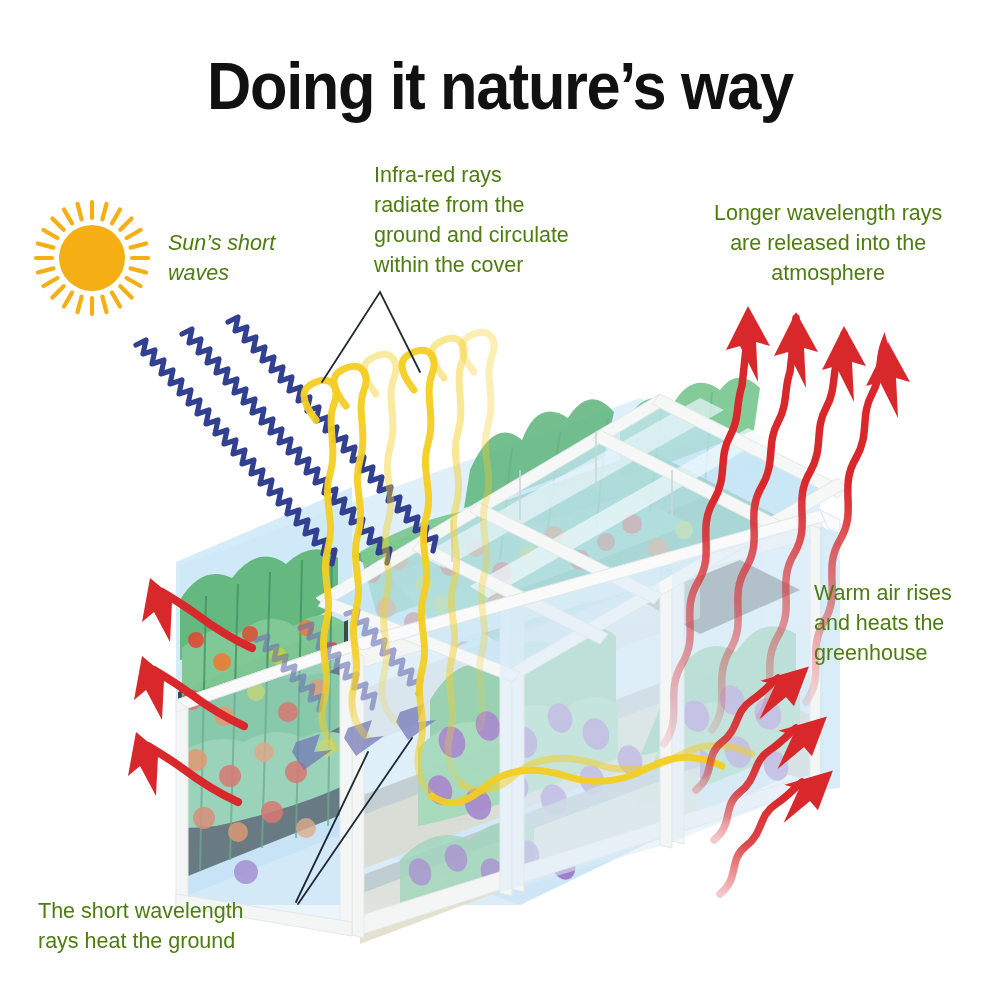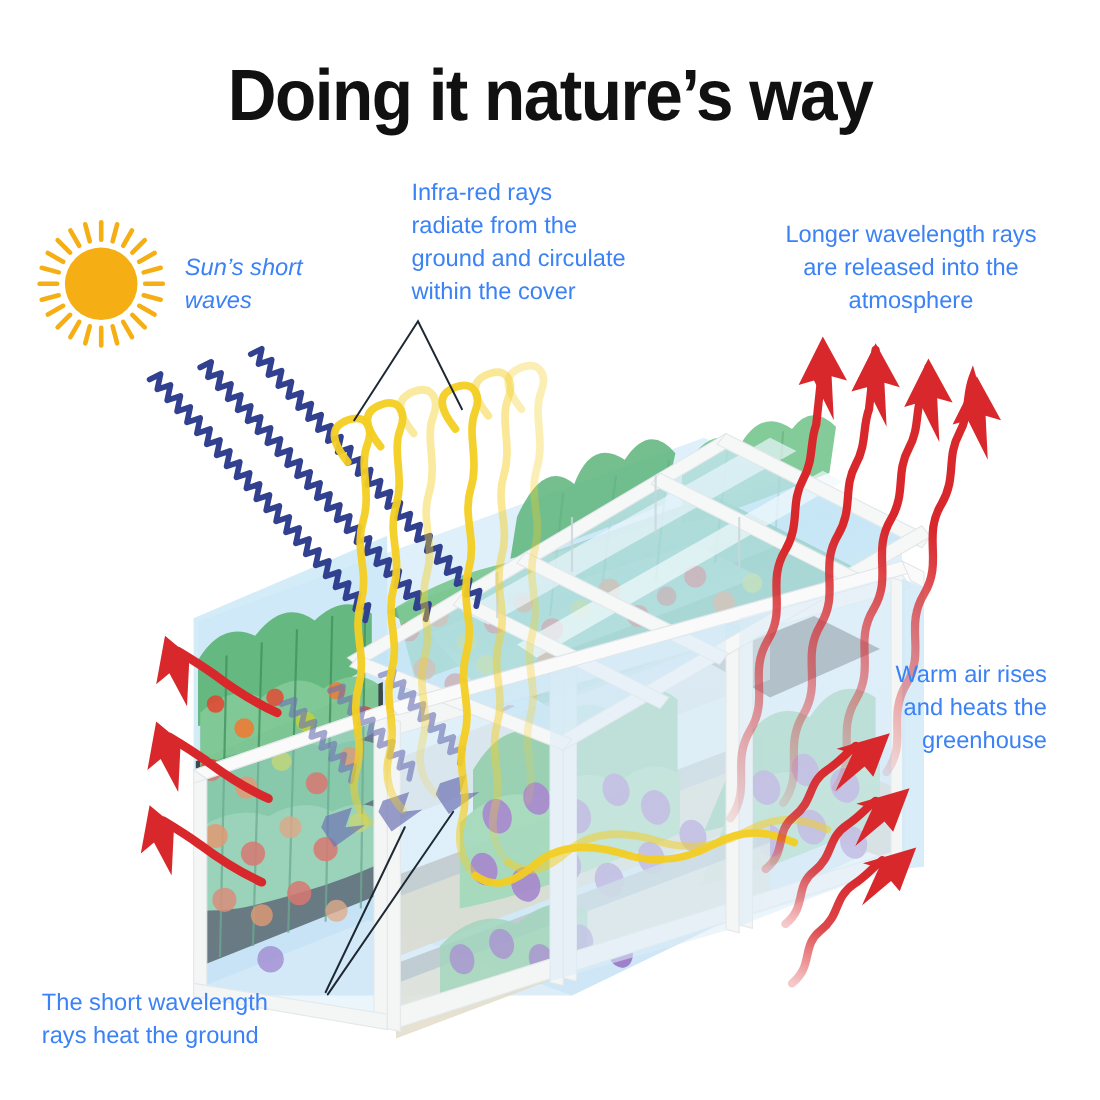--- a/index.html
+++ b/index.html
@@ -36,27 +36,27 @@
     transform: scaleX(0.93);
     transform-origin: 50% 50%;
     white-space: nowrap;
   }
   .label {
     position: absolute;
     font-family: "Liberation Sans", sans-serif;
     font-weight: 400;
     font-size: 21.5px;
     line-height: 30px;
-    color: #3b82f6;
+    color: #4d7c0f;
     white-space: pre-line;
   }
   #label-sun       { left: 168px; top: 228px; font-style: italic; }
   #label-infrared  { left: 374px; top: 160px; }
   #label-longer    { left: 714px; top: 198px; text-align: center; }
-  #label-warm      { left: 814px; top: 598px; text-align: right; }
+  #label-warm      { left: 814px; top: 578px; }
   #label-shortwave { left: 38px;  top: 896px; }
 
   #scene {
     position: absolute;
     left: 0; top: 0;
     width: 1000px; height: 1000px;
   }
   #scene svg { display: block; }
 </style>
 </head>

